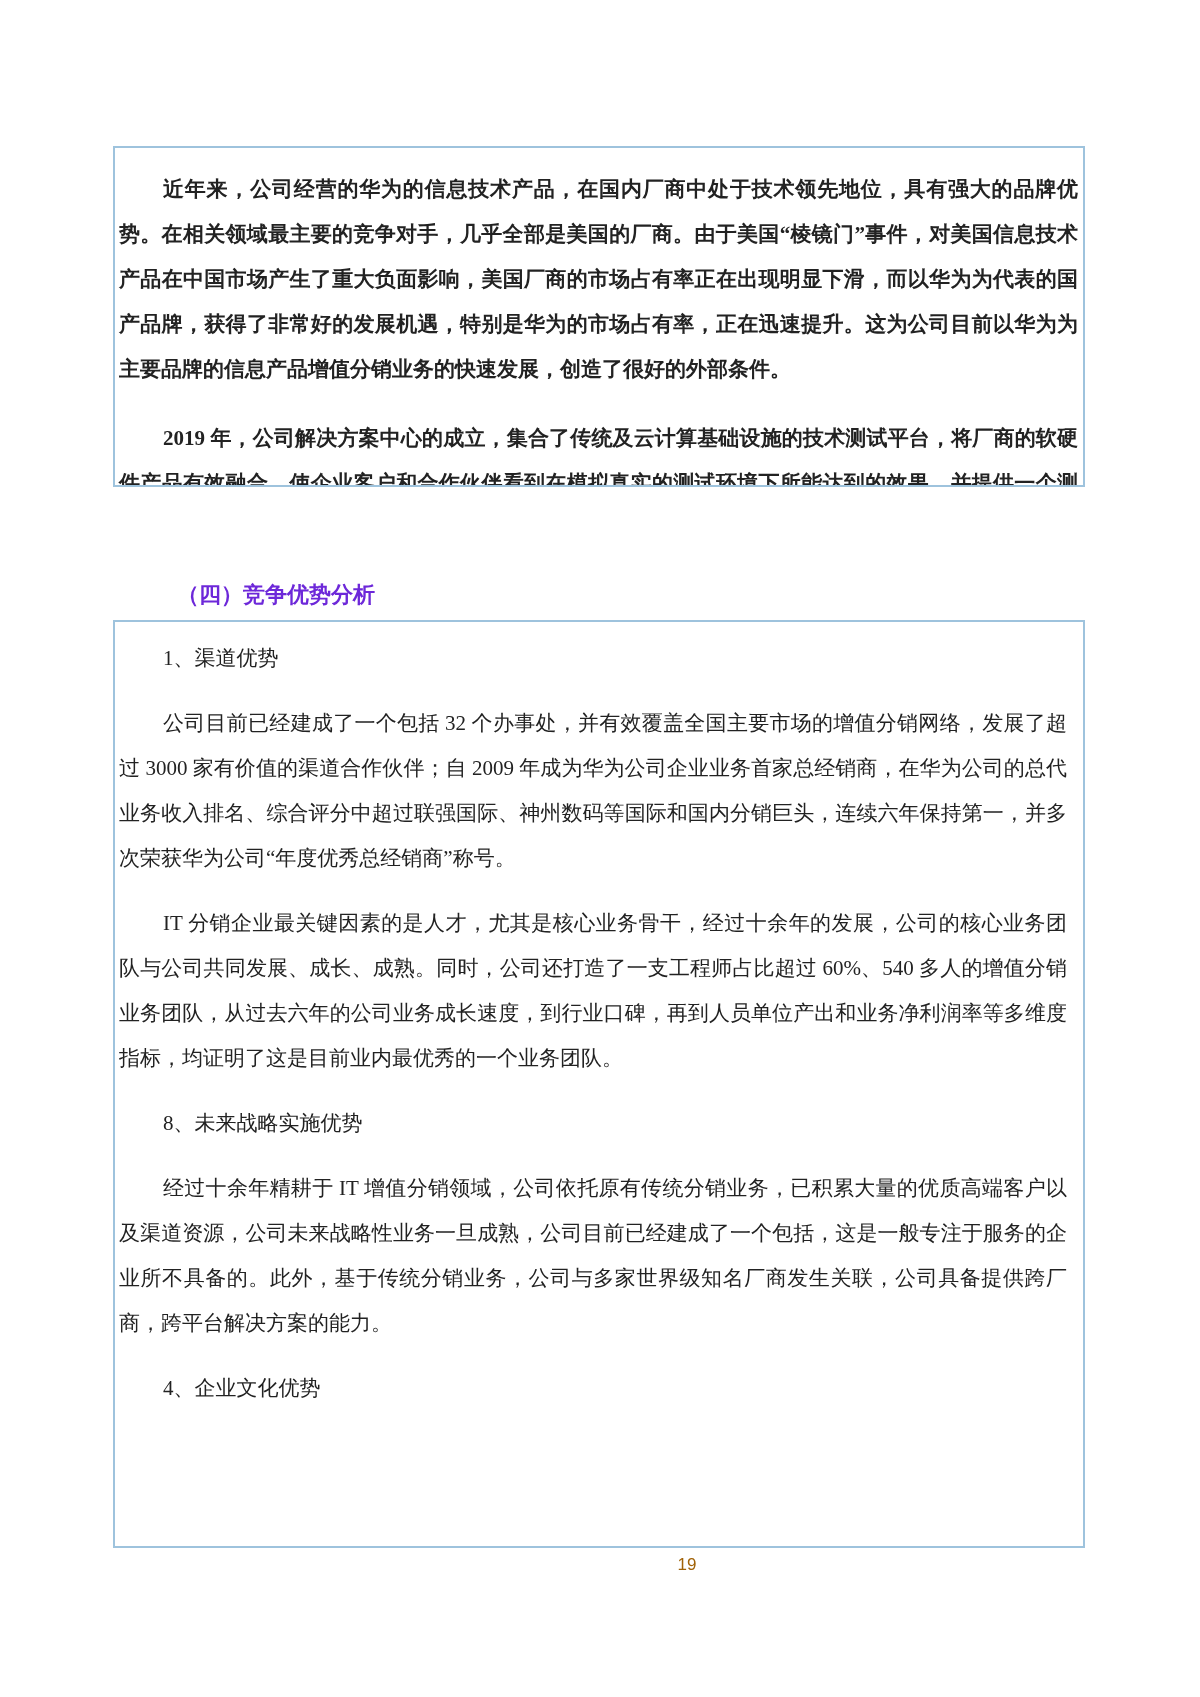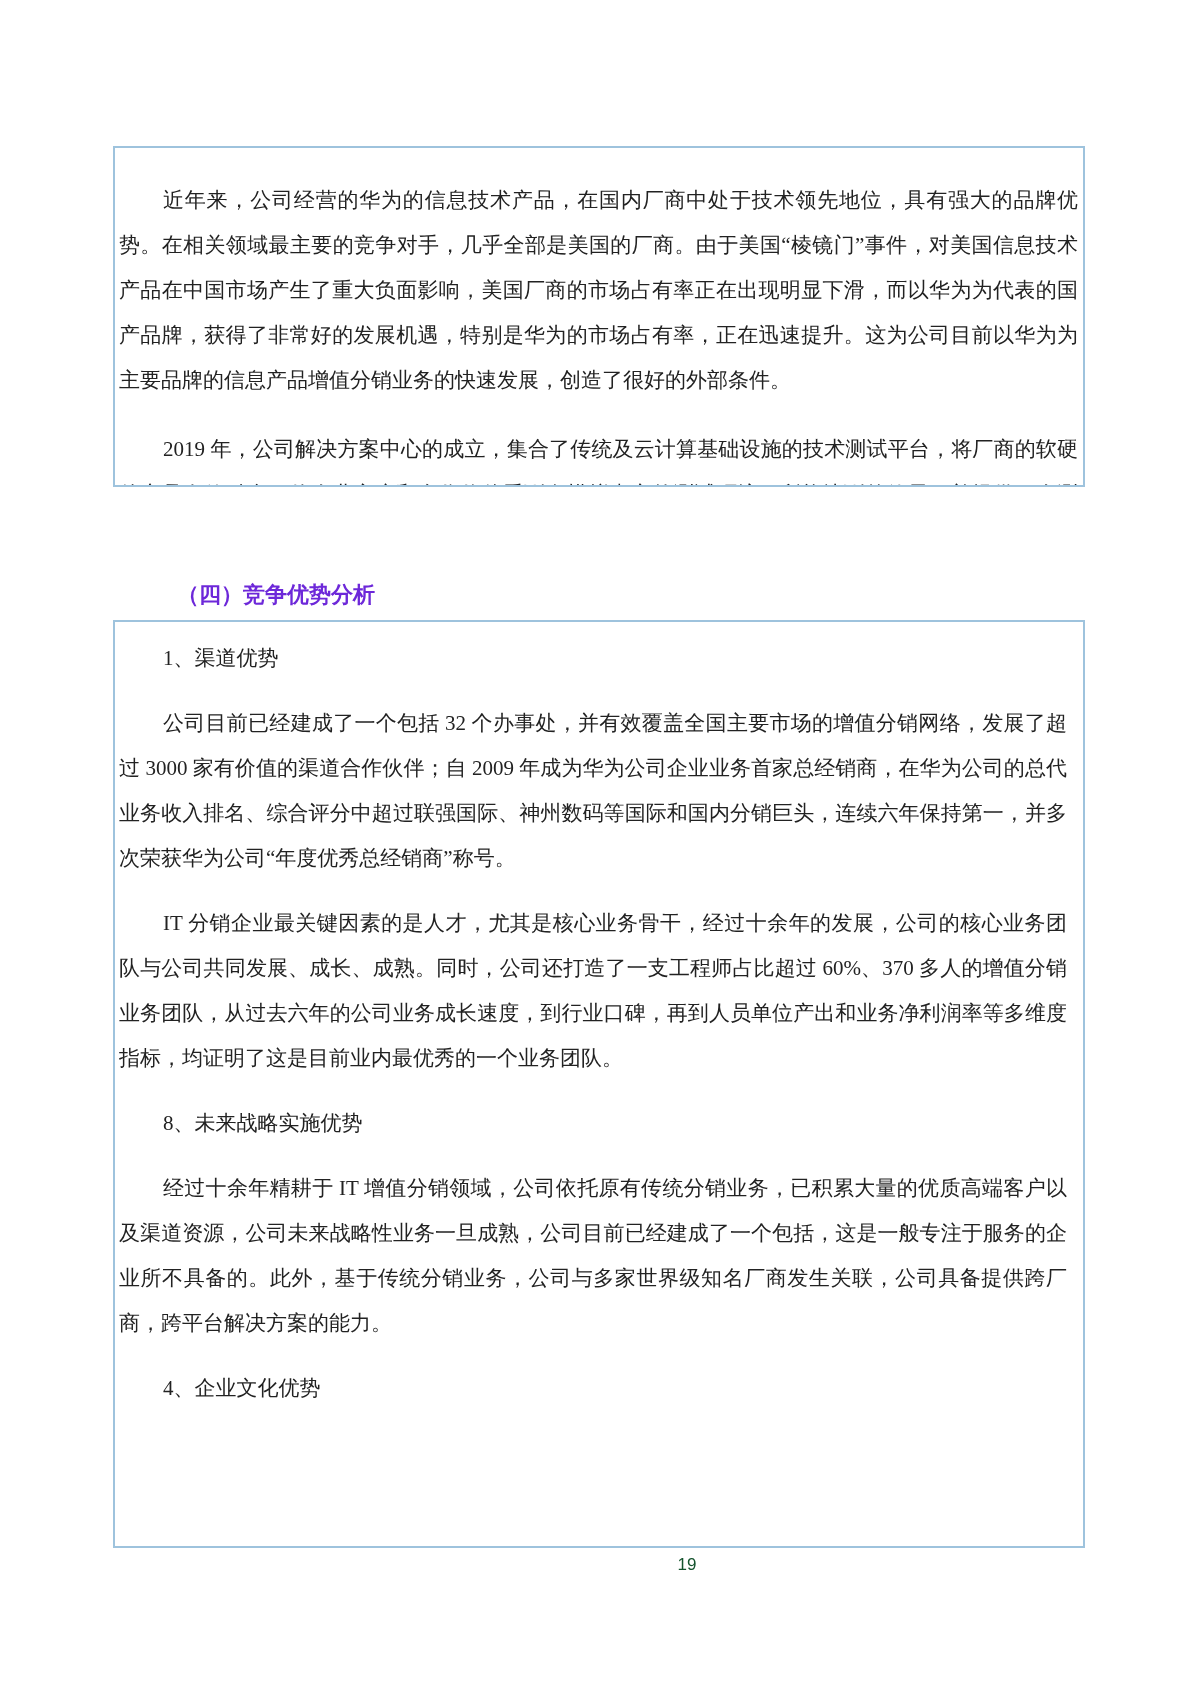--- a/index.html
+++ b/index.html
@@ -16,21 +16,22 @@
     position: absolute;
     left: 113px;
     width: 972px;
     border: 2px solid #9ec3dd;
     background: #ffffff;
     overflow: hidden;
   }
   #box1 {
     top: 146px;
     height: 341px;
-    padding: 30px 5px 0 4px;
+    padding: 19px 5px 0 4px;
+    font-weight: bold;
   }
   #box2 {
     top: 620px;
     height: 928px;
     padding: 14px 16px 0 4px;
   }
   .para {
     font-size: 21px;
     line-height: 45px;
     text-align: justify;
@@ -58,35 +59,35 @@
     color: #6d28d9;
   }
   .page-number {
     position: absolute;
     top: 1555px;
     left: 652px;
     width: 70px;
     text-align: center;
     font-family: "Liberation Sans", "DejaVu Sans", sans-serif;
     font-size: 17px;
-    color: #14532d;
+    color: #a16207;
   }
 </style>
 </head>
 <body>
 
 <div class="text-box" id="box1">
   <p class="para">近年来，公司经营的华为的信息技术产品，在国内厂商中处于技术领先地位，具有强大的品牌优势。在相关领域最主要的竞争对手，几乎全部是美国的厂商。由于美国“棱镜门”事件，对美国信息技术产品在中国市场产生了重大负面影响，美国厂商的市场占有率正在出现明显下滑，而以华为为代表的国产品牌，获得了非常好的发展机遇，特别是华为的市场占有率，正在迅速提升。这为公司目前以华为为主要品牌的信息产品增值分销业务的快速发展，创造了很好的外部条件。</p>
   <p class="para">2019 年，公司解决方案中心的成立，集合了传统及云计算基础设施的技术测试平台，将厂商的软硬件产品有效融合，使企业客户和合作伙伴看到在模拟真实的测试环境下所能达到的效果，并提供一个测试、实验、培训、体验的最佳平台。</p>
 </div>
 
 <div class="section-heading">（四）竞争优势分析</div>
 
 <div class="text-box" id="box2">
   <p class="subhead">1、渠道优势</p>
   <p class="para">公司目前已经建成了一个包括 32 个办事处，并有效覆盖全国主要市场的增值分销网络，发展了超过 3000 家有价值的渠道合作伙伴；自 2009 年成为华为公司企业业务首家总经销商，在华为公司的总代业务收入排名、综合评分中超过联强国际、神州数码等国际和国内分销巨头，连续六年保持第一，并多次荣获华为公司“年度优秀总经销商”称号。</p>
-  <p class="para">IT 分销企业最关键因素的是人才，尤其是核心业务骨干，经过十余年的发展，公司的核心业务团队与公司共同发展、成长、成熟。同时，公司还打造了一支工程师占比超过 60%、370 多人的增值分销业务团队，从过去六年的公司业务成长速度，到行业口碑，再到人员单位产出和业务净利润率等多维度指标，均证明了这是目前业内最优秀的一个业务团队。</p>
+  <p class="para">IT 分销企业最关键因素的是人才，尤其是核心业务骨干，经过十余年的发展，公司的核心业务团队与公司共同发展、成长、成熟。同时，公司还打造了一支工程师占比超过 60%、540 多人的增值分销业务团队，从过去六年的公司业务成长速度，到行业口碑，再到人员单位产出和业务净利润率等多维度指标，均证明了这是目前业内最优秀的一个业务团队。</p>
   <p class="subhead">8、未来战略实施优势</p>
   <p class="para">经过十余年精耕于 IT 增值分销领域，公司依托原有传统分销业务，已积累大量的优质高端客户以及渠道资源，公司未来战略性业务一旦成熟，公司目前已经建成了一个包括，这是一般专注于服务的企业所不具备的。此外，基于传统分销业务，公司与多家世界级知名厂商发生关联，公司具备提供跨厂商，跨平台解决方案的能力。</p>
   <p class="subhead">4、企业文化优势</p>
 </div>
 
 <div class="page-number">19</div>
 
 </body></html>

